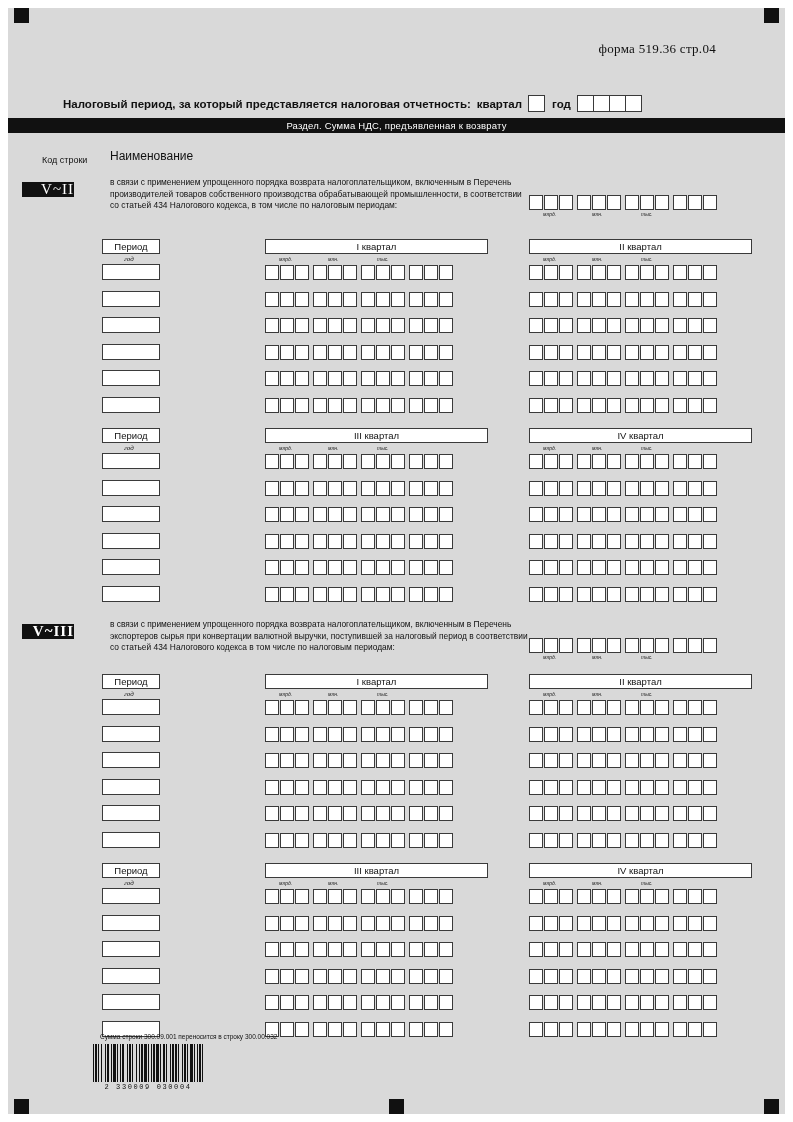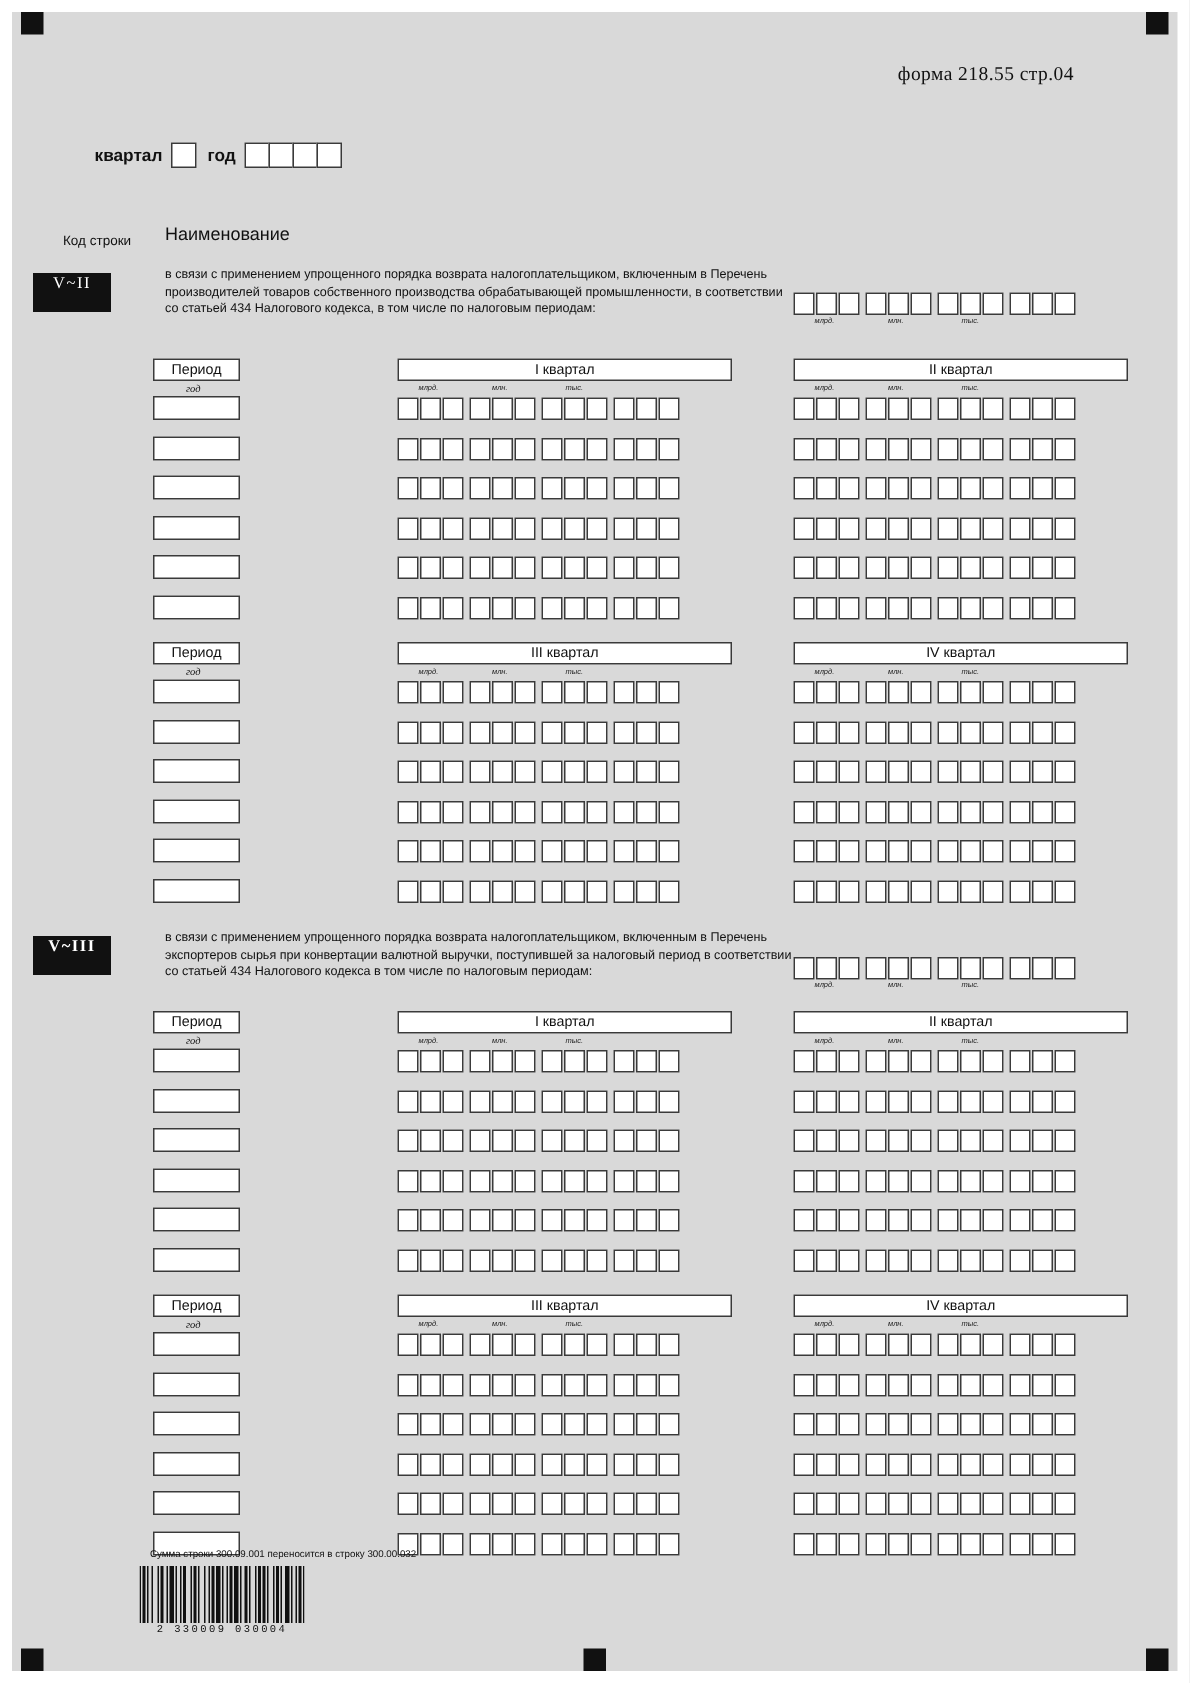--- a/index.html
+++ b/index.html
@@ -122,27 +122,27 @@
     position: absolute;
     left: 110px;
     top: 149px;
     font-size: 12px;
     color: #111;
   }
 
   .rowcode {
     position: absolute;
     width: 52px;
-    height: 26px;
+    height: 15px;
     background: #111111;
     color: #ffffff;
     font-family: "Liberation Serif", serif;
-    font-size: 11px;
+    font-size: 15px;
     letter-spacing: 1px;
-    text-align: center;
+    text-align: right;
     line-height: 15px;
   }
 
   .desc {
     position: absolute;
     font-size: 8.4px;
     color: #111;
     line-height: 11.6px;
     width: 420px;
   }
@@ -244,37 +244,39 @@
   <div class="white-margin-bottom"></div>
   <div class="white-margin-left"></div>
   <div class="white-margin-right"></div>
 
   <div class="reg-mark reg-tl"></div>
   <div class="reg-mark reg-tr"></div>
   <div class="reg-mark reg-bl"></div>
   <div class="reg-mark reg-br"></div>
   <div class="reg-mark reg-bc"></div>
 
-  <div class="form-id">форма 218.55   стр.04</div>
+  <div class="form-id">форма 519.36   стр.04</div>
 
 
   <div class="period-row">
+    <span class="lbl">Налоговый период, за который представляется налоговая отчетность:</span>
     <span class="lbl">квартал</span>
     <span class="boxrow" id="quarter-boxes">
         <span class="cell"></span>
       </span>
     <span class="lbl">год</span>
     <span class="boxrow" id="year-boxes">
         <span class="cell"></span>
         <span class="cell"></span>
         <span class="cell"></span>
         <span class="cell"></span>
       </span>
   </div>
 
+  <div class="section-bar">Раздел. Сумма НДС, предъявленная к возврату</div>
 
   <div class="col-head-code">Код строки</div>
   <div class="col-head-name">Наименование</div>
 
   <div id="blocks-container">
       <div class="rowcode" style="left: 22px; top: 182px;">V~II</div>
       <div class="desc" style="left: 110px; top: 177px;">в связи с применением упрощенного порядка возврата налогоплательщиком, включенным в Перечень производителей товаров собственного производства обрабатывающей промышленности, в соответствии со статьей 434 Налогового кодекса, в том числе по налоговым периодам:</div>
       <div class="amtgrid" style="left: 529px; top: 195px;">
         <div class="amt"></div>
         <div class="amt"></div>

